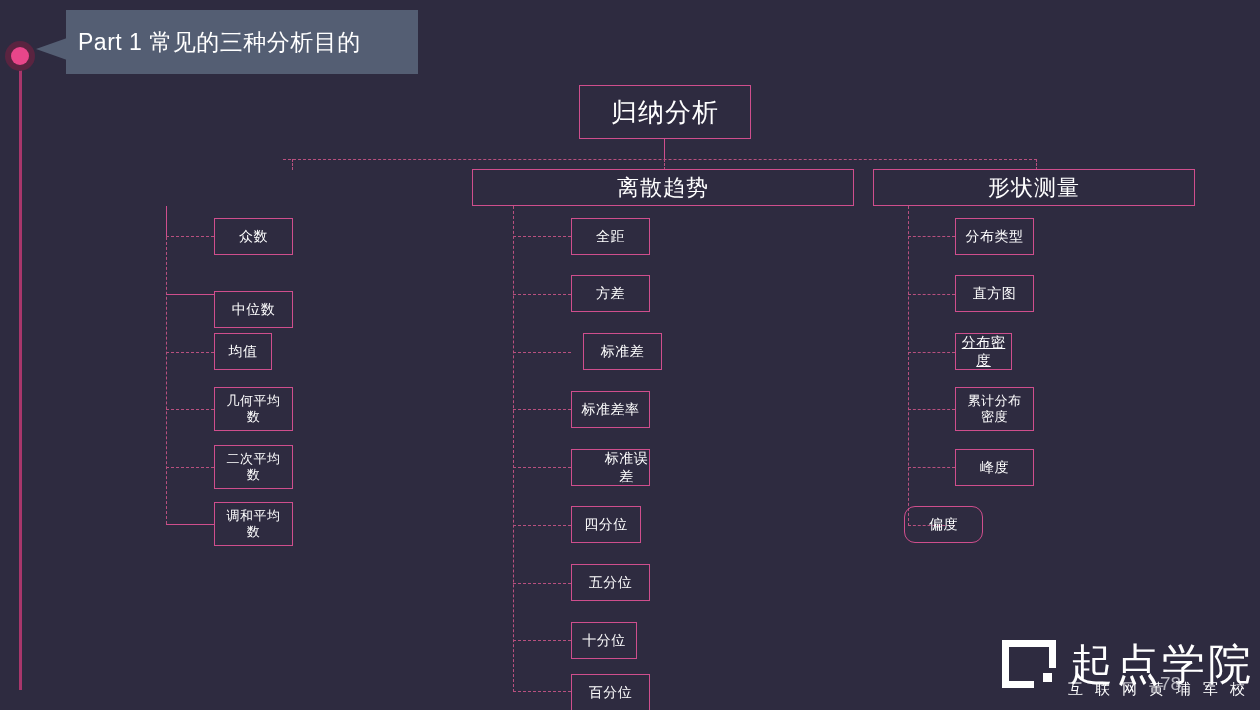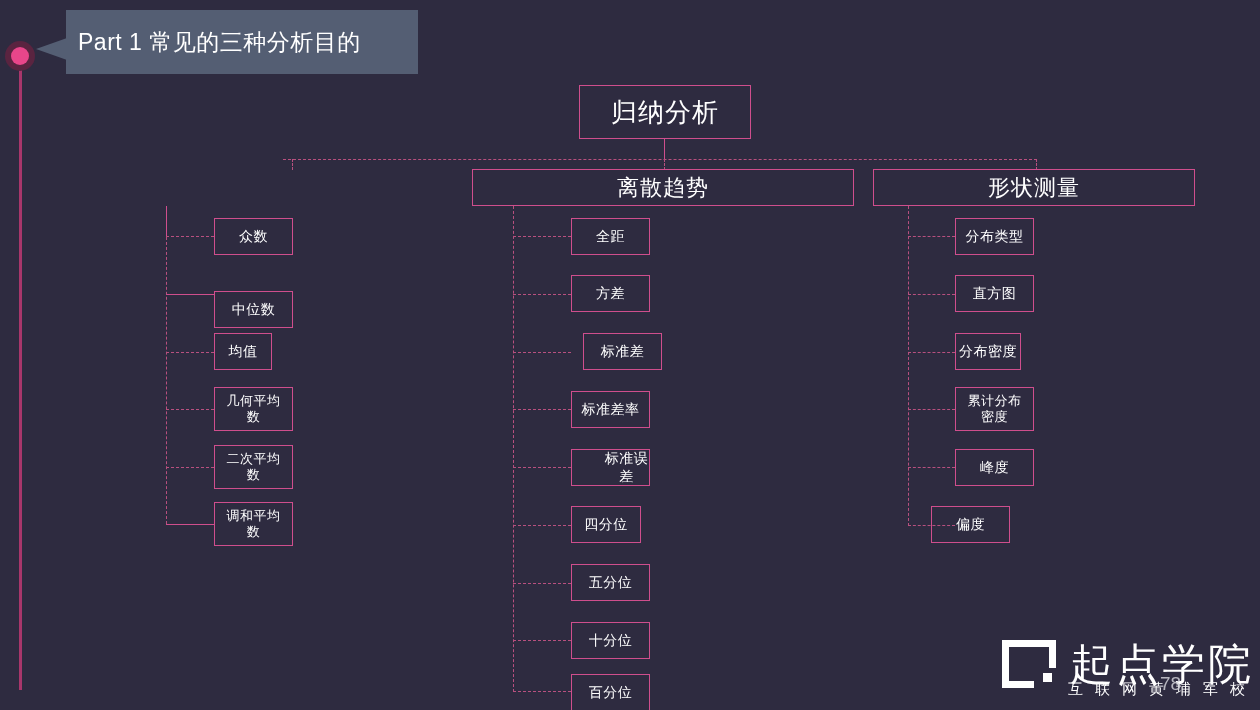--- a/index.html
+++ b/index.html
@@ -253,45 +253,45 @@
   <div class="conn h-dash" style="left:513px; top:467px; width:58px;"></div>
   <div class="node node-leaf" style="left:571px; top:449px; width:79px; height:37px;padding-left:32px;">标准误差</div>
 
   <div class="conn h-dash" style="left:513px; top:525px; width:58px;"></div>
   <div class="node node-leaf" style="left:571px; top:506px; width:70px; height:37px;">四分位</div>
 
   <div class="conn h-dash" style="left:513px; top:583px; width:58px;"></div>
   <div class="node node-leaf" style="left:571px; top:564px; width:79px; height:37px;">五分位</div>
 
   <div class="conn h-dash" style="left:513px; top:640px; width:58px;"></div>
-  <div class="node node-leaf" style="left:571px; top:622px; width:79px; height:37px;">十分位</div>
+  <div class="node node-leaf" style="left:571px; top:622px; width:66px; height:37px;">十分位</div>
 
   <div class="conn h-dash" style="left:513px; top:691px; width:58px;"></div>
   <div class="node node-leaf" style="left:571px; top:674px; width:79px; height:37px;">百分位</div>
 
   <div class="node node-branch" style="left:873px; top:169px; width:322px; height:37px;">形状测量</div>
   <div class="conn v-dash" style="left:908px; top:206px; height:320px;"></div>
 
   <div class="conn h-dash" style="left:908px; top:236px; width:47px;"></div>
   <div class="node node-leaf" style="left:955px; top:218px; width:79px; height:37px;">分布类型</div>
 
   <div class="conn h-dash" style="left:908px; top:294px; width:47px;"></div>
   <div class="node node-leaf" style="left:955px; top:275px; width:79px; height:37px;">直方图</div>
 
   <div class="conn h-dash" style="left:908px; top:352px; width:47px;"></div>
-  <div class="node node-leaf" style="left:955px; top:333px; width:66px; height:37px;">分布密度</div>
+  <div class="node node-leaf" style="left:955px; top:333px; width:57px; height:37px;text-decoration:underline;">分布密度</div>
 
   <div class="conn h-dash" style="left:908px; top:409px; width:47px;"></div>
   <div class="node node-leaf two-line" style="left:955px; top:387px; width:79px; height:44px; padding:0 6px;">累计分布密度</div>
 
   <div class="conn h-dash" style="left:908px; top:467px; width:47px;"></div>
   <div class="node node-leaf" style="left:955px; top:449px; width:79px; height:37px;">峰度</div>
 
   <div class="conn h-dash" style="left:908px; top:525px; width:47px;"></div>
-  <div class="node node-leaf" style="left:931px; top:506px; width:79px; height:37px;">偏度</div>
+  <div class="node node-leaf" style="left:904px; top:506px; width:79px; height:37px;border-radius:11px;">偏度</div>
 
   <div class="logo">
     <div class="logo-mark">
       <div class="outer"></div>
       <div class="cut"></div>
       <div class="dot"></div>
     </div>
     <div class="logo-word">起点学院</div>
     <div class="logo-sub">互联网黄埔军校</div>
     <div class="logo-wm">78</div>

